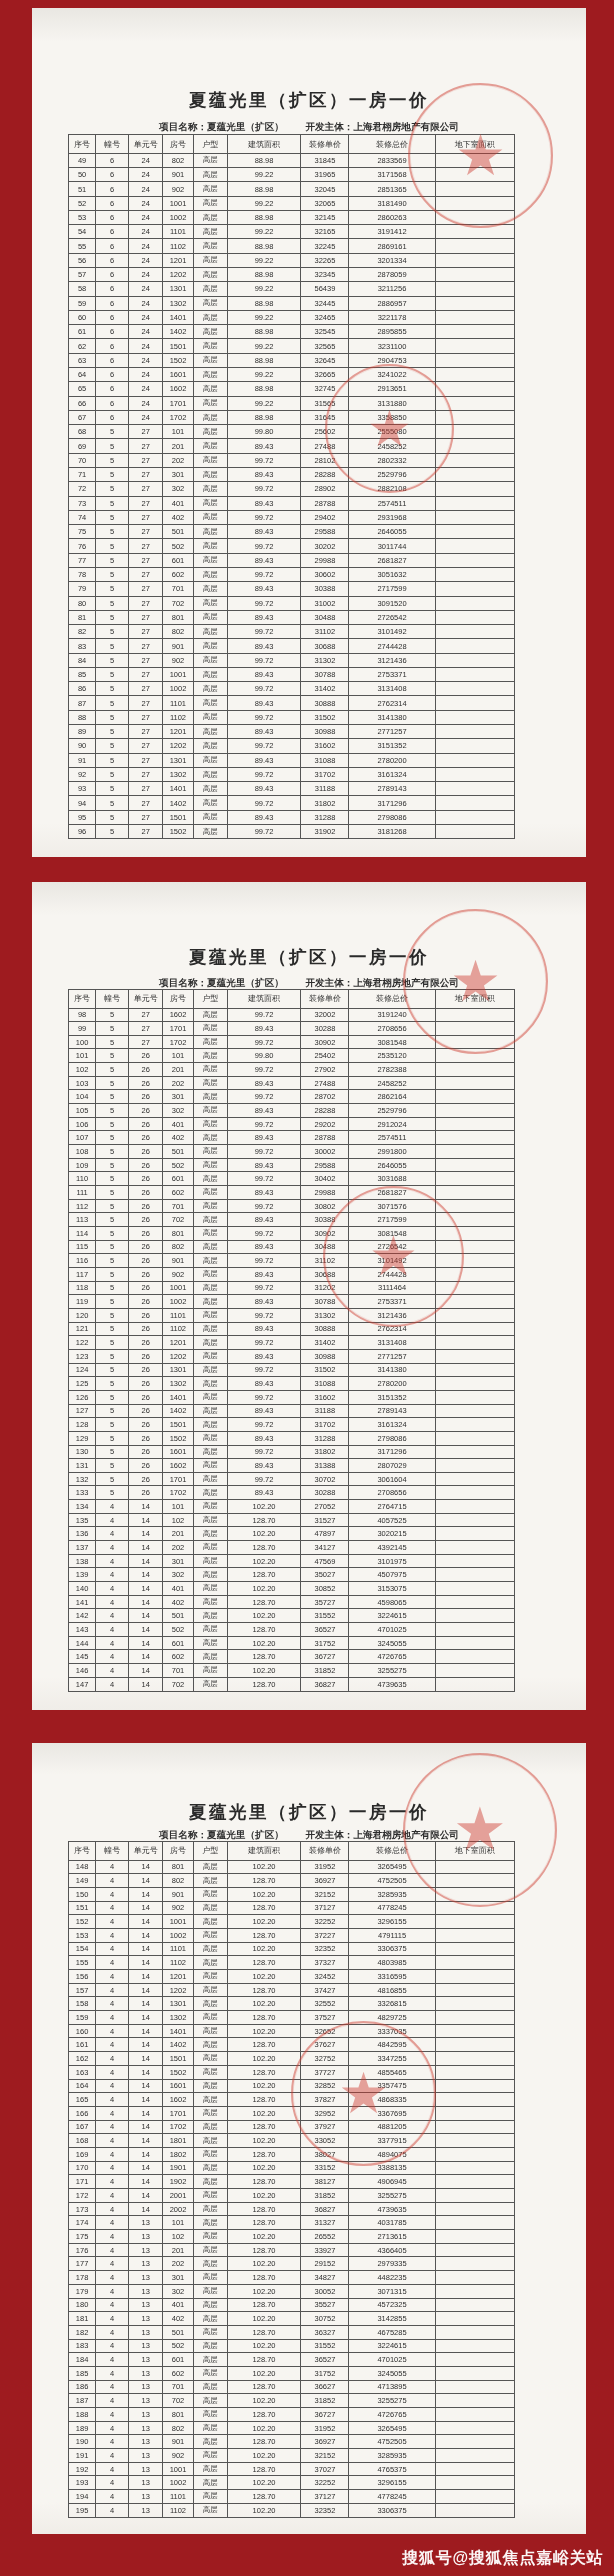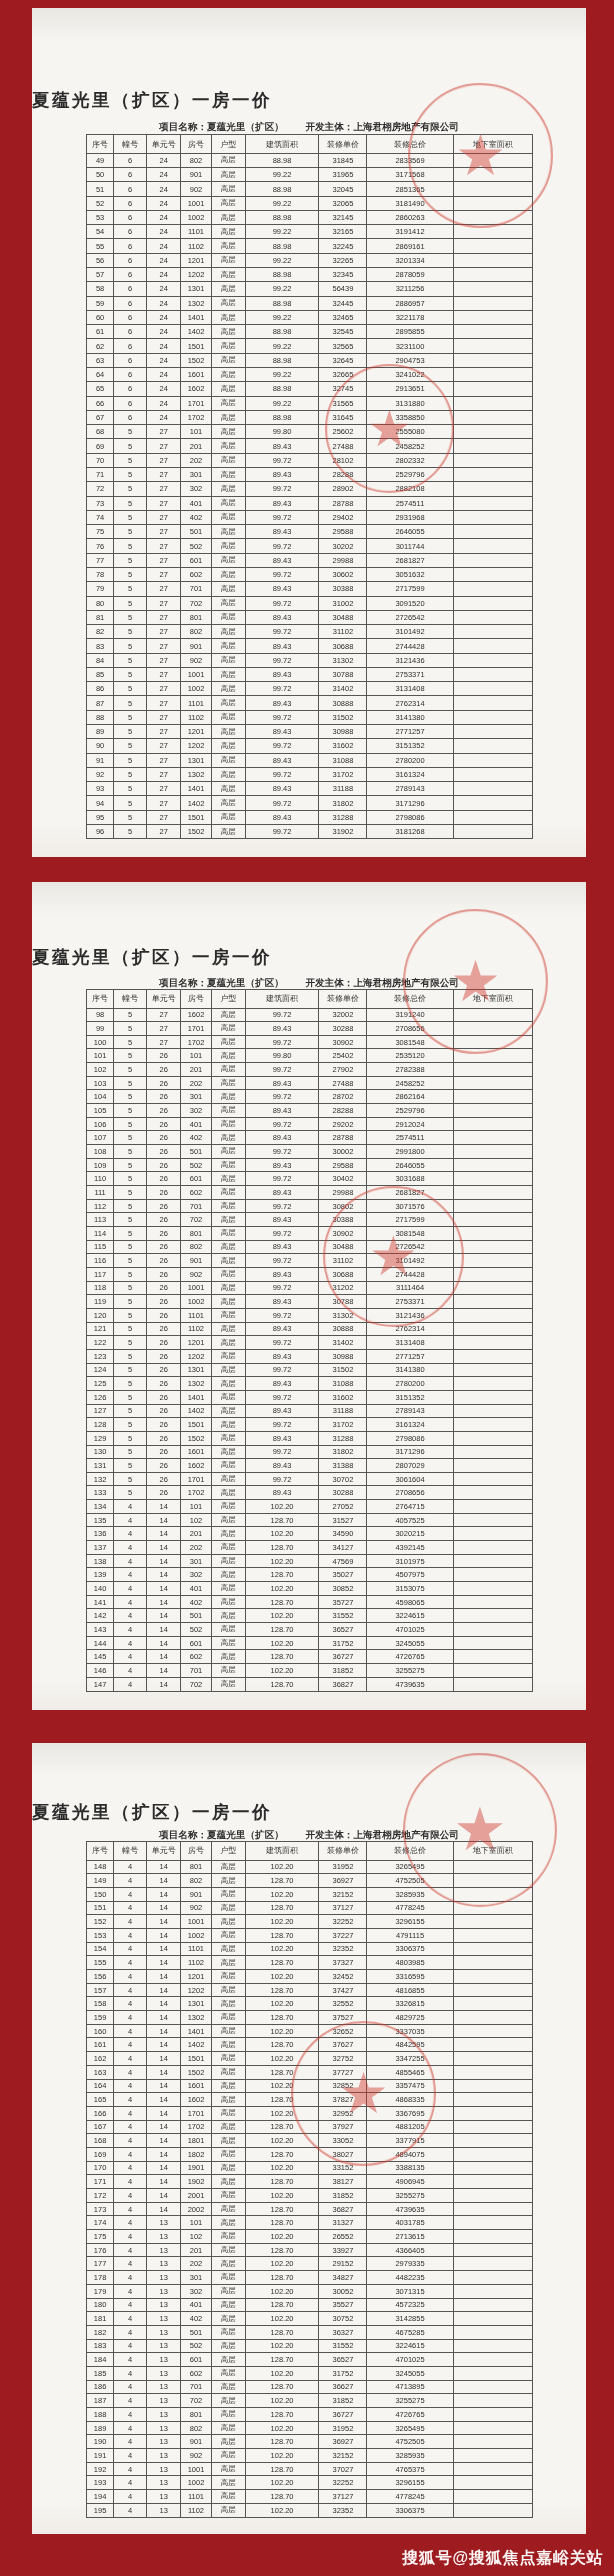--- a/index.html
+++ b/index.html
@@ -1,25 +1,25 @@
 <!DOCTYPE html>
 <html style="font-size:13.3px"><head>
 <meta charset="utf-8">
 <style>
   html,body{margin:0;padding:0;background:#9e1b1f;}
   .canvas{position:relative;width:615px;height:2576px;background:#9e1b1f;
           font-family:"Liberation Sans","DejaVu Sans",sans-serif;overflow:hidden;}
   .page{position:absolute;left:32px;width:554px;background:#f6f4f0;overflow:hidden;
         background:linear-gradient(#e9e7e2,#f7f5f1 4%,#f7f5f1 96%,#f0ede8);}
-  .doc-title{position:absolute;left:0;width:100%;text-align:left;
+  .doc-title{position:absolute;left:0;width:100%;text-align:center;
         font-size:17.5px;font-weight:bold;color:#2a2a2a;letter-spacing:2.5px;}
   .doc-sub{position:absolute;left:0;width:100%;text-align:center;
         font-size:9.6px;font-weight:bold;color:#2e2e2e;white-space:nowrap;}
   .doc-sub .gap{display:inline-block;width:21.6px;}
-  .tablewrap{position:absolute;left:54px;width:447px;border-radius:28px;}
+  .tablewrap{position:absolute;left:36px;width:447px;border-radius:28px;}
   table.price{width:100%;height:100%;border-collapse:collapse;table-layout:fixed;
         border:1.7px solid #3d3d3d;}
   table.price th,table.price td{border:0.8px solid #555;text-align:center;padding:0;
         font-size:7.5px;color:#2e2e2e;white-space:nowrap;overflow:hidden;}
   table.price th{font-size:8px;font-weight:normal;height:17.5px;color:#333;}
   .seal{position:absolute;border-radius:50%;border:2.5px solid rgba(205,58,46,.48);
         display:flex;align-items:center;justify-content:center;pointer-events:none;
         box-shadow:inset 0 0 0 0.8px rgba(205,58,46,.12);}
   .seal .star{color:rgba(205,58,46,.45);line-height:1;}
   .watermark{position:absolute;right:11.6px;bottom:7.5px;color:rgba(255,255,255,.96);
@@ -1045,21 +1045,21 @@
               <td>4057525</td>
               <td></td>
             </tr>
             <tr>
               <td>136</td>
               <td>4</td>
               <td>14</td>
               <td>201</td>
               <td>高层</td>
               <td>102.20</td>
-              <td>34590</td>
+              <td>47897</td>
               <td>3020215</td>
               <td></td>
             </tr>
             <tr>
               <td>137</td>
               <td>4</td>
               <td>14</td>
               <td>202</td>
               <td>高层</td>
               <td>128.70</td>

